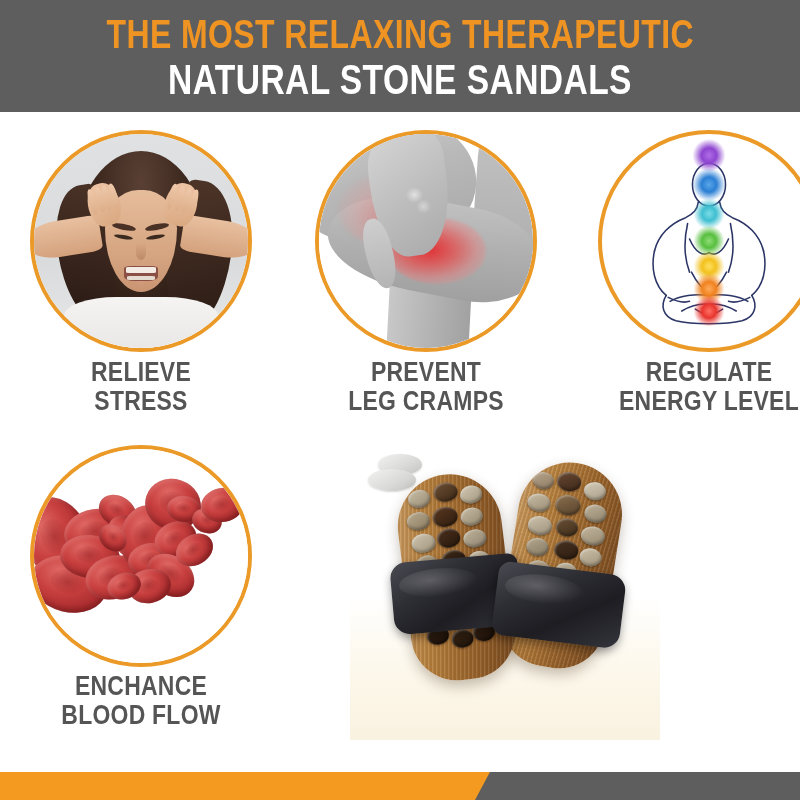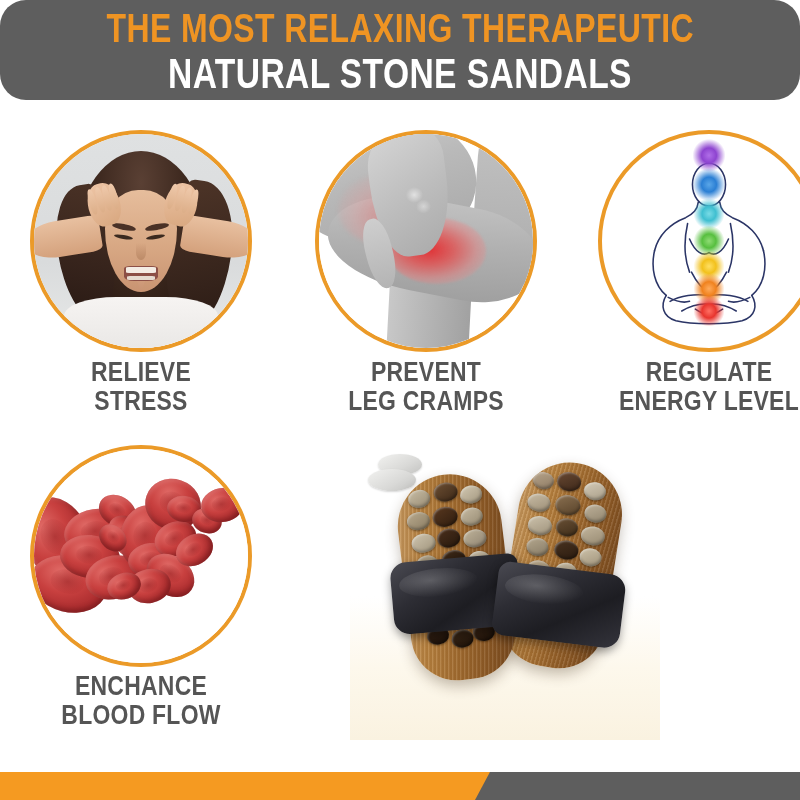--- a/index.html
+++ b/index.html
@@ -22,29 +22,28 @@
     background: #ffffff;
     overflow: hidden;
   }
 
   
   .header {
     position: absolute;
     left: 0;
     top: 0;
     width: 800px;
-    height: 100px;
+    height: 112px;
     background: #5e5e5e;
     display: flex;
     flex-direction: column;
     align-items: center;
     justify-content: center;
     box-sizing: border-box;
     padding-top: 2px;
-    border-radius: 26px;
   }
   .title-line1 {
     color: #ef9423;
     font-size: 40px;
     line-height: 44px;
     font-weight: bold;
     letter-spacing: 0.5px;
     transform: scaleX(0.80);
     transform-origin: center center;
     white-space: nowrap;

